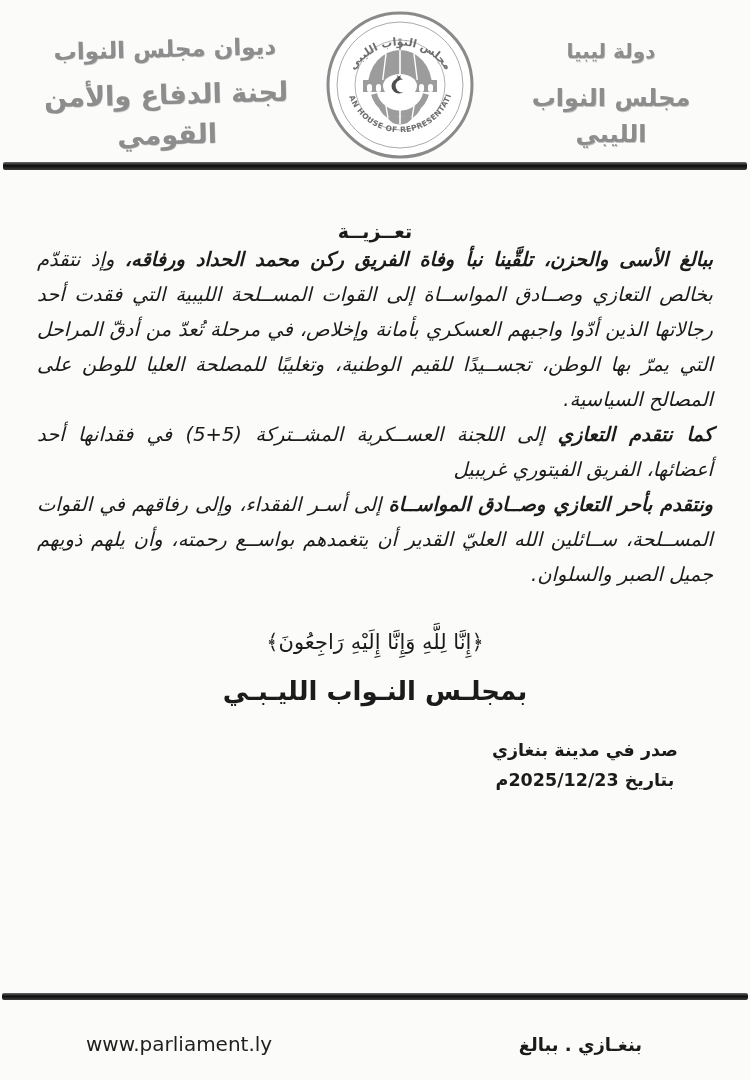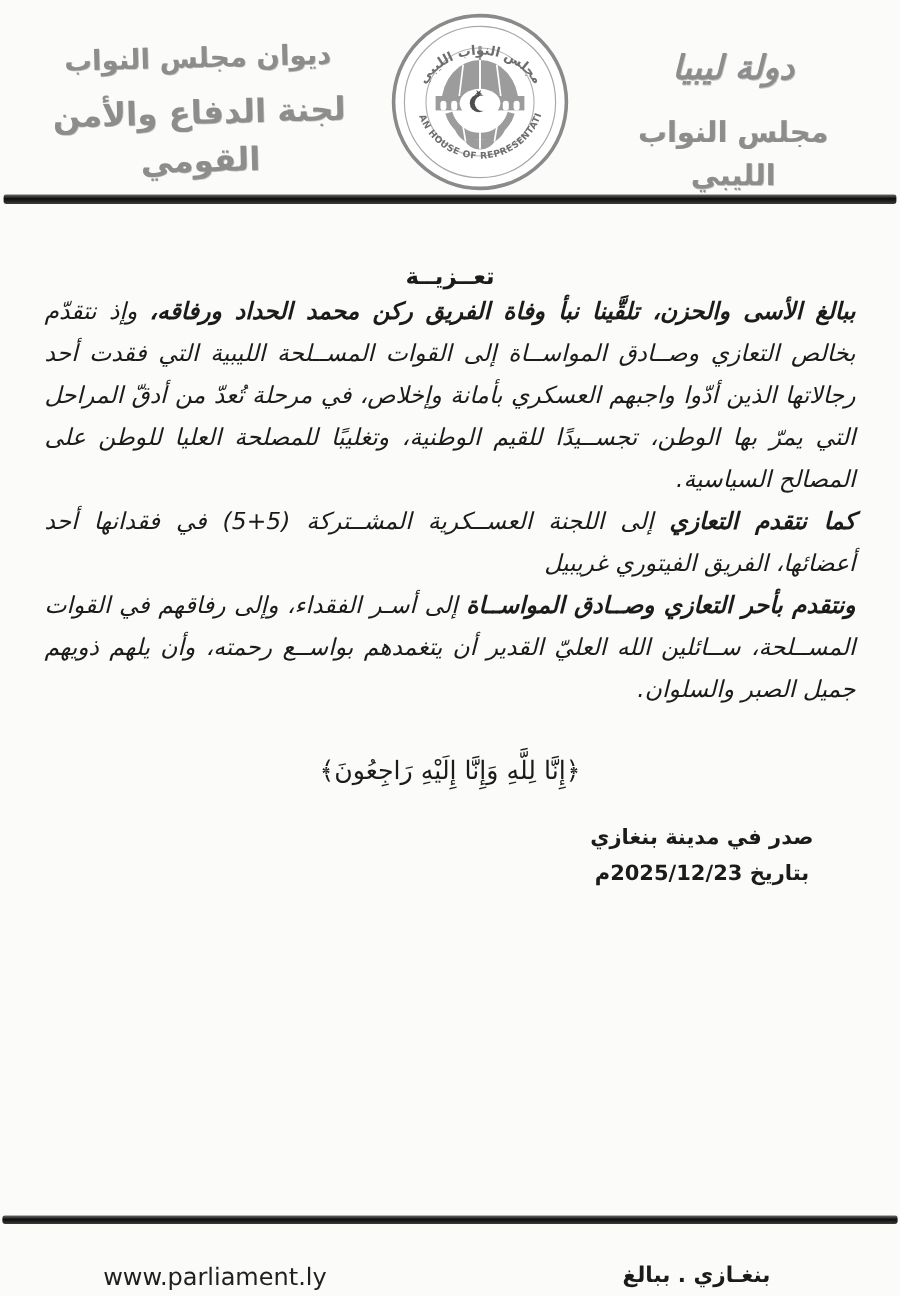--- a/index.html
+++ b/index.html
@@ -21,21 +21,21 @@
   }
   .callig {
     color:#8d8d8d; font-weight:bold; text-align:center; direction:rtl;
     text-shadow:0.6px 0.6px 0 #c4c4c4;
     line-height:1.5;
   }
   .callig-left { width:272px; transform:rotate(-1.5deg); margin-top:16px; }
   .callig-left .l1 { font-size:23px; letter-spacing:1px; }
   .callig-left .l2 { font-size:27px; margin-top:8px; }
   .callig-right { width:226px; margin-top:20px; }
-  .callig-right .l1 { font-size:28px;font-style:italic; }
+  .callig-right .l1 { font-size:20px; }
   .callig-right .l2 { font-size:24px; margin-top:14px; }
   .logo-wrap { width:152px; height:150px; flex:none; margin-top:-6px; }
 
   .rule {
     height:8px; margin:0 3px;
     background:linear-gradient(to bottom,#6a6a6a,#0c0c0c 45%,#3c3c3c);
     border-radius:2px;
   }
 
   
@@ -71,22 +71,22 @@
     direction:rtl; text-align:center;
     width:max-content;
     margin:30px 72px 0 auto;
     font-weight:bold; font-size:17.5px; line-height:1.7;
   }
 
   
   .footer { position:absolute; left:0; right:0; bottom:0; }
   .footer .rule { margin:0 2px; height:7px; }
   .footer-row {
-    display:flex; justify-content:space-between; align-items:flex-start;
-    padding:5px 108px 4px 86px;
+    display:flex; justify-content:space-between; align-items:center;
+    padding:5px 108px 24px 86px;
     margin-top:27px;
   }
   .footer-url { font-size:20px; color:#1f1f1f; }
   .footer-loc { font-size:18px; font-weight:bold; direction:rtl; }
 </style>
 </head>
 <body>
 
 <div class="page">
 
@@ -165,20 +165,21 @@
 
   <div class="body-text">
     <p class="p1"><b>ببالغ الأسى والحزن، تلقَّينا نبأ وفاة الفريق ركن محمد الحداد ورفاقه،</b><span> وإذ نتقدّم بخالص التعازي وصــادق المواســاة إلى القوات المســلحة الليبية التي فقدت أحد رجالاتها الذين أدّوا واجبهم العسكري بأمانة وإخلاص، في مرحلة تُعدّ من أدقّ المراحل التي يمرّ بها الوطن، تجســيدًا للقيم الوطنية، وتغليبًا للمصلحة العليا للوطن على المصالح السياسية.</span></p>
     <p class="p2"><b>كما نتقدم التعازي</b><span> إلى اللجنة العســكرية المشــتركة (5+5) في فقدانها أحد أعضائها، الفريق الفيتوري غريبيل</span></p>
     <p class="p3"><b>ونتقدم بأحر التعازي وصــادق المواســاة</b><span> إلى أسـر الفقداء، وإلى رفاقهم في القوات المســلحة، ســائلين الله العليّ القدير أن يتغمدهم بواســع رحمته، وأن يلهم ذويهم جميل الصبر والسلوان.</span></p>
   </div>
 
   <div class="verse">﴿إِنَّا لِلَّهِ وَإِنَّا إِلَيْهِ رَاجِعُونَ﴾</div>
 
   <div class="signature">
+    <div class="s2">بمجلـس النـواب الليـبـي</div>
   </div>
 
   <div class="issued">
     <div>صدر في مدينة بنغازي</div>
     <div>بتاريخ 2025/12/23م</div>
   </div>
 
   <div class="footer">
     <div class="rule"></div>
     <div class="footer-row">

